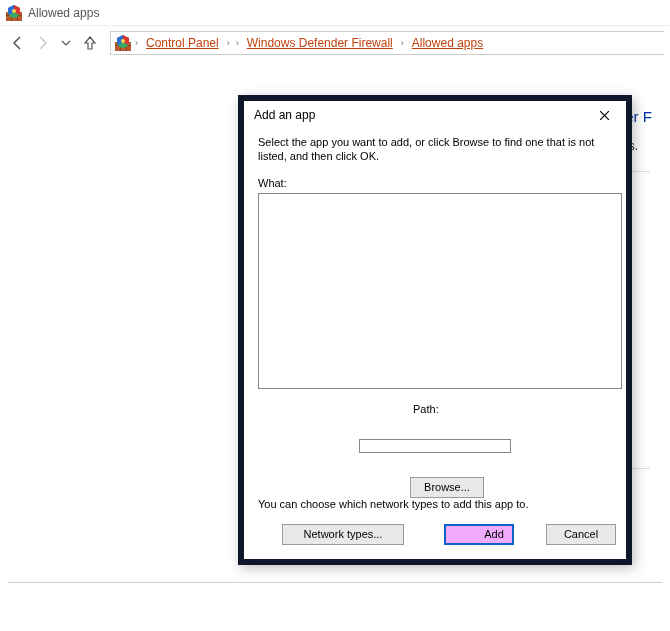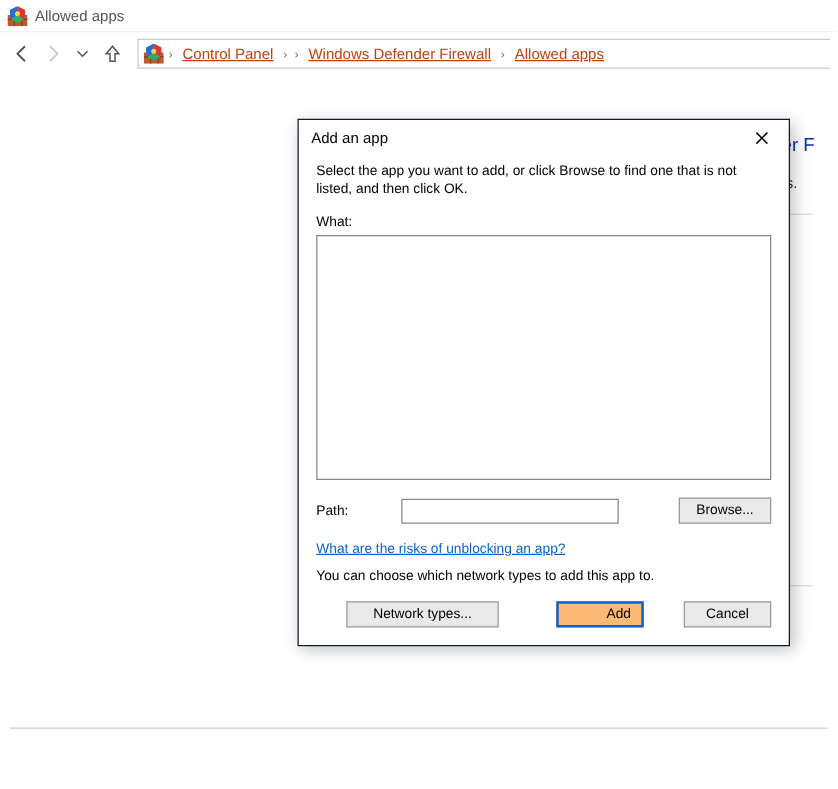--- a/index.html
+++ b/index.html
@@ -82,21 +82,21 @@
     border: none;
     border-top: 1px solid #ddd;
     margin: 18px 0;
   }
   
   .dialog {
     position: absolute;
     left: 238px; top: 95px;
     width: 394px;
     background: #fff;
-    border: 1px solid #0f172a;
+    border: 6px solid #0f172a;
     box-shadow: 3px 3px 12px rgba(0,0,0,.25);
     font-size: 11px;
     color: #000;
   }
   .dialog-title {
     height: 28px;
     display: flex; align-items: center;
     padding: 0 4px 0 10px;
     font-size: 12px;
   }
@@ -113,20 +113,21 @@
   .label { margin-bottom: 4px; }
   .apps-list {
     width: 364px; height: 196px;
     border: 1px solid #888;
     background: #fff;
   }
   .path-row {
     display: flex; align-items: center;
     gap: 24px;
     margin-top: 14px;
+    flex-direction: column;
   }
   .path-row .plabel { width: 44px; }
   .path-input {
     flex: 1;
     height: 20px;
     border: 1px solid #888;
     background: #fff;
     padding: 0 4px;
     font-size: 11px;
   }
@@ -137,21 +138,21 @@
     background: #e9e9e9;
     font-size: 11px;
     text-align: center;
     line-height: 19px;
     padding: 0 6px;
     cursor: default;
     margin-left: 24px;
   }
   .btn.primary {
     border: 2px solid #0a63c9;
-    background: #fdba74;
+    background: #f0abfc;
     line-height: 17px;
     padding-left: 36px;
   }
   .link {
     color: #0a63c9;
     text-decoration: underline;
     display: inline-block;
     margin-top: 14px;
     margin-bottom: 10px;
   }
@@ -261,21 +262,20 @@
 
     <div class="label">What:</div>
     <div class="apps-list"></div>
 
     <div class="path-row">
       <span class="plabel">Path:</span>
       <input class="path-input" type="text" value="" style="">
       <div class="btn">Browse...</div>
     </div>
 
-    <a class="link">What are the risks of unblocking an app?</a>
 
     <div class="note">You can choose which network types to add this app to.</div>
 
     <div class="btn-row">
       <div class="btn net-btn">Network types...</div>
       <div class="spacer"></div>
       <div class="btn primary" style="min-width:70px">Add</div>
       <div class="btn" style="min-width:70px">Cancel</div>
     </div>
   </div>

